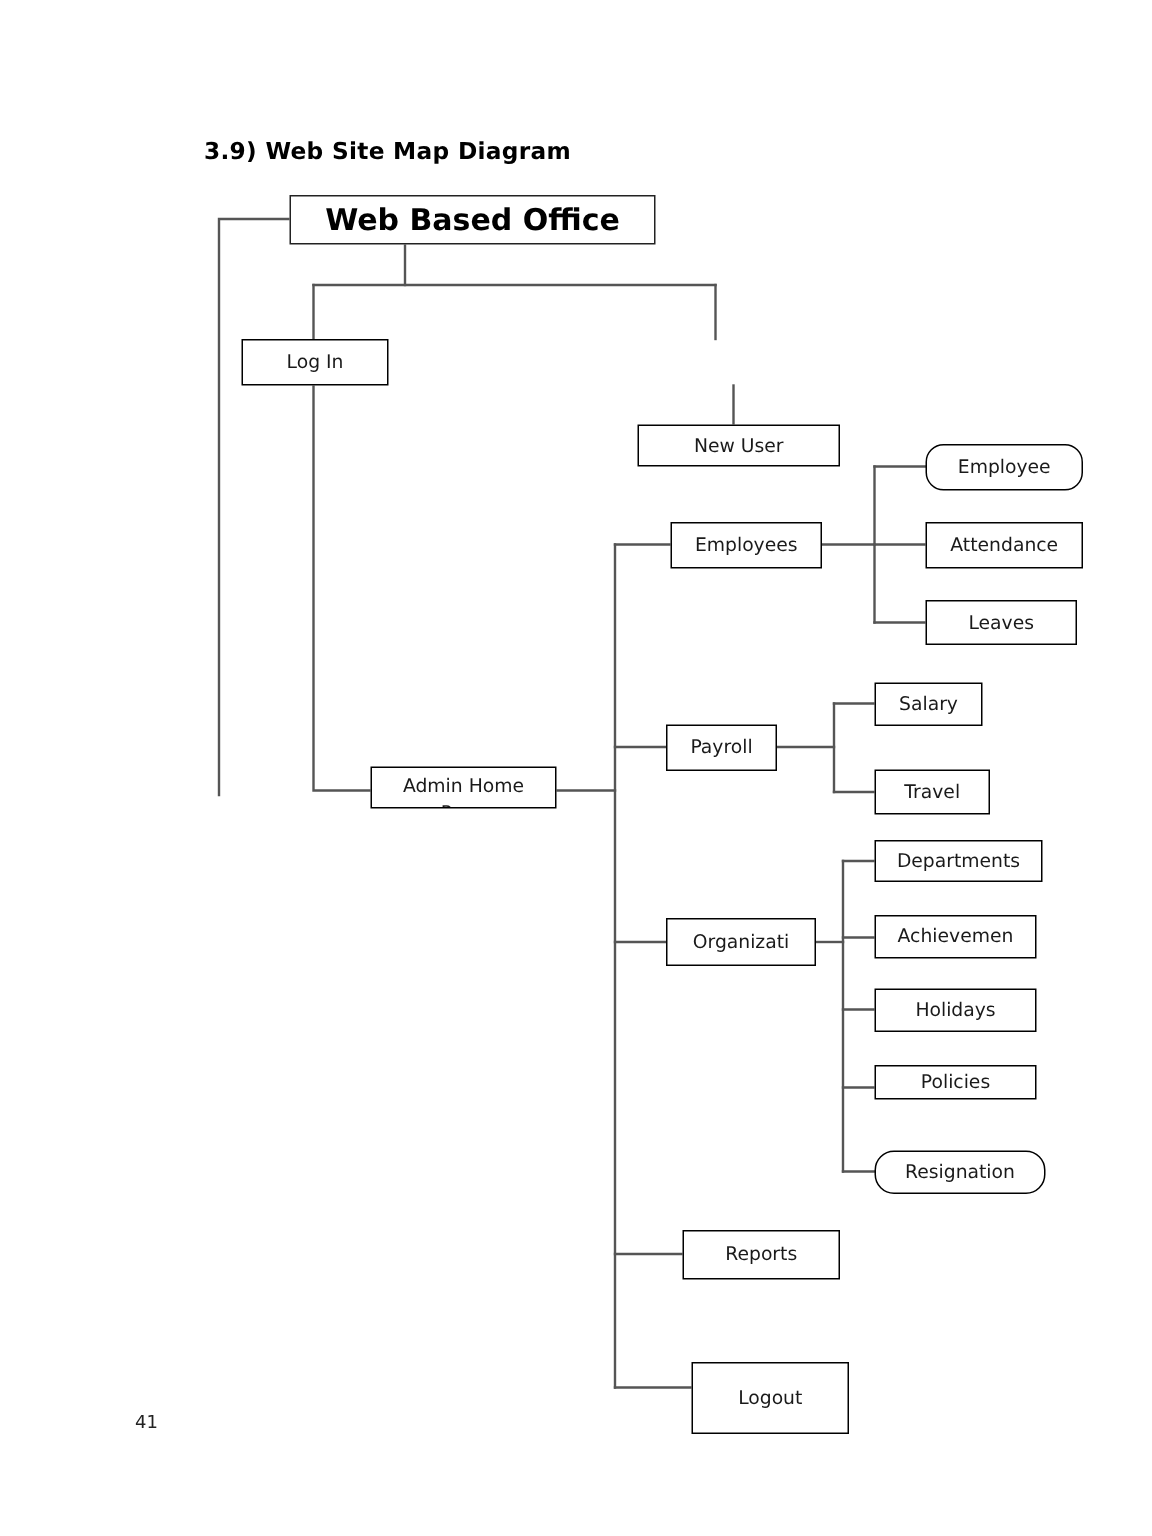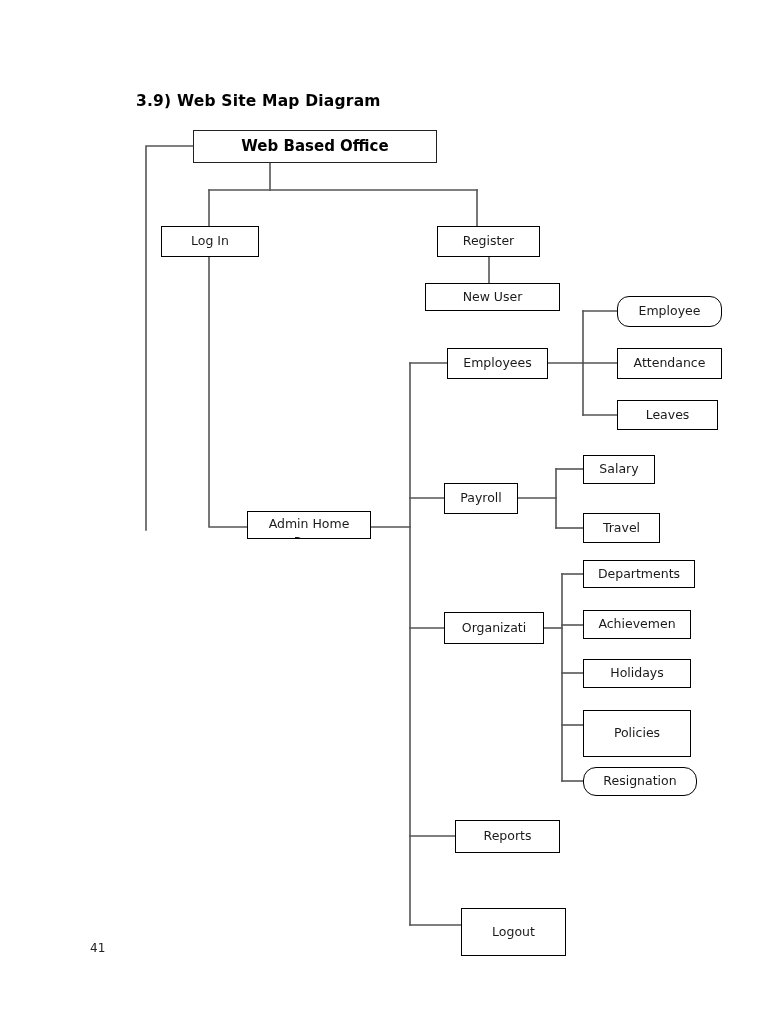--- a/index.html
+++ b/index.html
@@ -56,21 +56,21 @@
     align-items: center;
     justify-content: center;
     overflow: hidden;
     font-size: 12.5px;
     color: #1a1a1a;
     line-height: 1.45;
     text-align: center;
   }
   .node.root {
     border: 1.6px solid #222222;
-    font-size: 15px;
+    font-size: 20px;
     font-weight: bold;
     color: #000000;
   }
   .node .node-label {
     display: block;
     width: 100%;
     padding: 0 4px;
     box-sizing: border-box;
     white-space: pre-line;
   }
@@ -132,23 +132,20 @@
   </svg>
 
   <div class="node root" style="left:193px; top:130px; width:244px; height:33px;">
     <span class="node-label">Web Based Office</span>
   </div>
 
   <div class="node" style="left:161px; top:226px; width:98px; height:31px;">
     <span class="node-label">Log In</span>
   </div>
 
-  <div class="node" style="left:437px; top:226px; width:103px; height:31px;">
-    <span class="node-label">Register</span>
-  </div>
 
   <div class="node" style="left:425px; top:283px; width:135px; height:28px;">
     <span class="node-label">New User</span>
   </div>
 
   <div class="node clip-label" style="left:247px; top:511px; width:124px; height:28px;">
     <span class="node-label">Admin Home Page</span>
   </div>
 
   <div class="node" style="left:447px; top:348px; width:101px; height:31px;">
@@ -188,21 +185,21 @@
   </div>
 
   <div class="node" style="left:583px; top:610px; width:108px; height:29px;">
     <span class="node-label">Achievemen</span>
   </div>
 
   <div class="node" style="left:583px; top:659px; width:108px; height:29px;">
     <span class="node-label">Holidays</span>
   </div>
 
-  <div class="node" style="left:583px; top:710px; width:108px; height:47px;">
+  <div class="node" style="left:583px; top:710px; width:108px; height:23px;">
     <span class="node-label">Policies</span>
   </div>
 
   <div class="node" style="left:583px; top:767px; width:114px; height:29px;border-radius:13px;">
     <span class="node-label">Resignation</span>
   </div>
 
   <div class="node" style="left:455px; top:820px; width:105px; height:33px;">
     <span class="node-label">Reports</span>
   </div>

